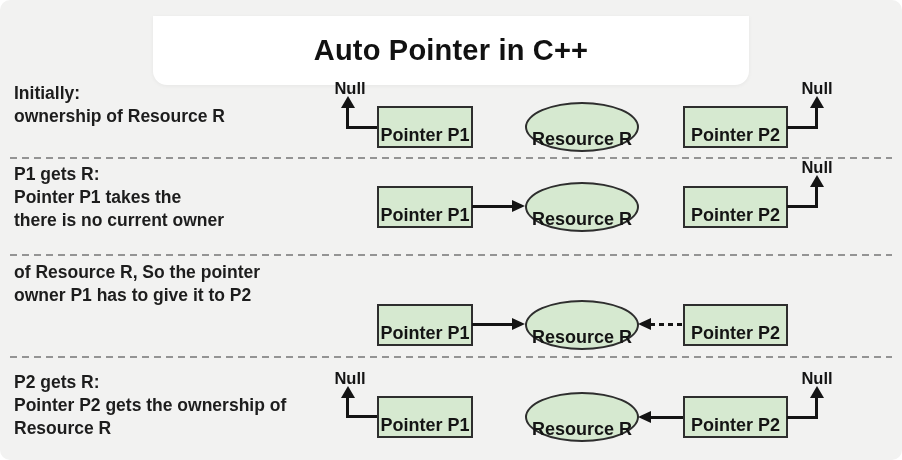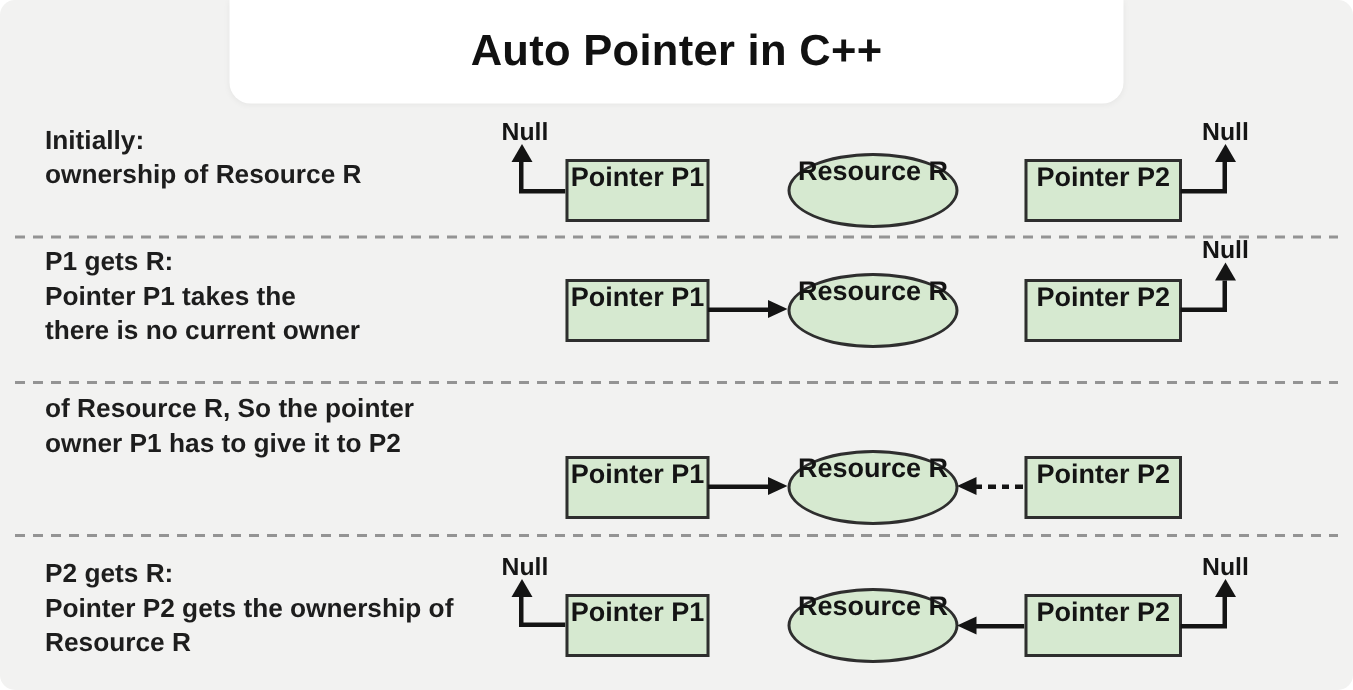--- a/index.html
+++ b/index.html
@@ -2,31 +2,31 @@
 <html><head>
 <meta charset="utf-8">
 <style>
   html,body{margin:0;padding:0;background:#ffffff;}
   .page{
     position:relative;width:902px;height:460px;background:#f2f2f1;
     border-radius:10px;overflow:hidden;
     font-family:"Liberation Sans", sans-serif;
   }
   .title-box{
-    position:absolute;left:153px;top:0;width:596px;height:69px;background:#ffffff;
+    position:absolute;left:153px;top:16px;width:596px;height:69px;background:#ffffff;
     border-radius:0 0 14px 14px;display:flex;align-items:center;justify-content:center;
     box-shadow:0 1px 4px rgba(0,0,0,0.05);
   }
   .title-box h1{margin:0;font-size:29px;font-weight:700;color:#111;letter-spacing:0.2px;}
-  .caption{position:absolute;left:30px;font-size:17.5px;font-weight:700;color:#1d1d1d;line-height:23px;white-space:nowrap;}
+  .caption{position:absolute;left:14px;font-size:17.5px;font-weight:700;color:#1d1d1d;line-height:23px;white-space:nowrap;}
   .divider{position:absolute;left:10px;width:882px;height:2px;
     background:repeating-linear-gradient(90deg,#949494 0 7px,transparent 7px 12px);}
   .pbox{
     position:absolute;background:#d6e9d0;border:2px solid #2e2e2e;box-sizing:border-box;
-    display:flex;align-items:flex-start;justify-content:center;
+    display:flex;align-items:flex-end;justify-content:center;
     font-weight:700;font-size:18px;color:#141414;white-space:nowrap;
   }
   .ellipse{border-radius:50%;}
   .hline{position:absolute;height:3px;background:#141414;}
   .vline{position:absolute;width:3px;background:#141414;}
   .dashline{position:absolute;height:3px;
     background:repeating-linear-gradient(90deg,#141414 0 5px,transparent 5px 9px);}
   .arrow-up{position:absolute;width:0;height:0;
     border-left:7px solid transparent;border-right:7px solid transparent;border-bottom:12px solid #141414;}
   .arrow-right{position:absolute;width:0;height:0;

